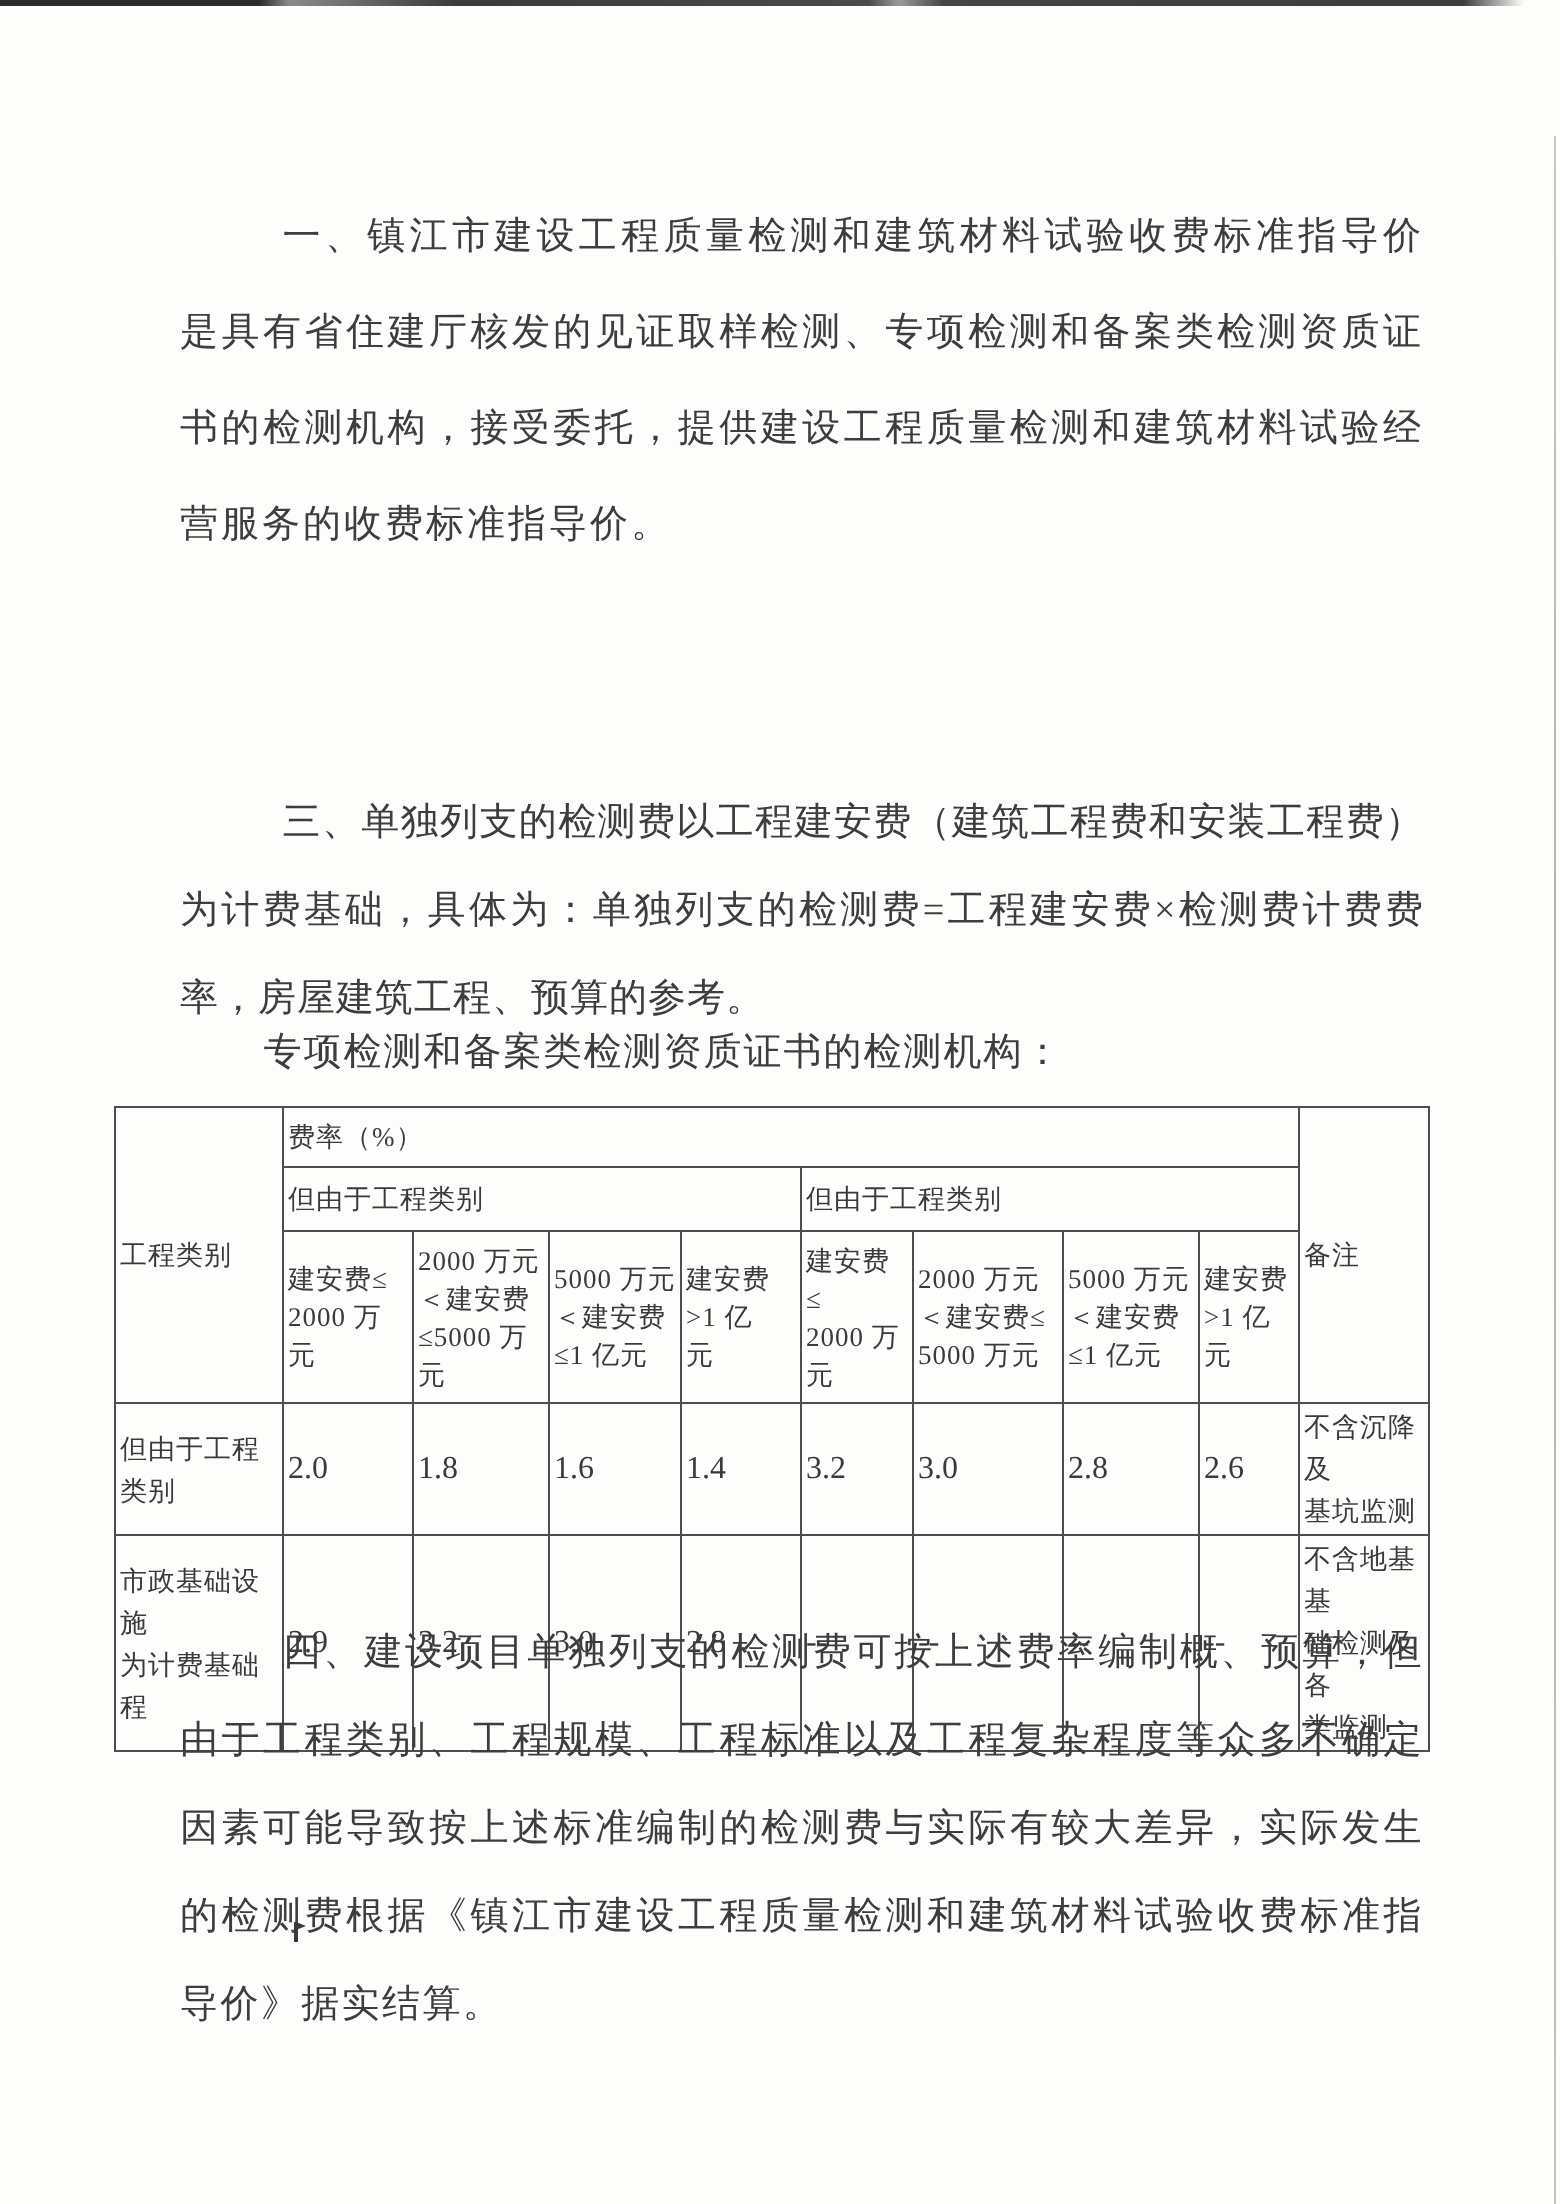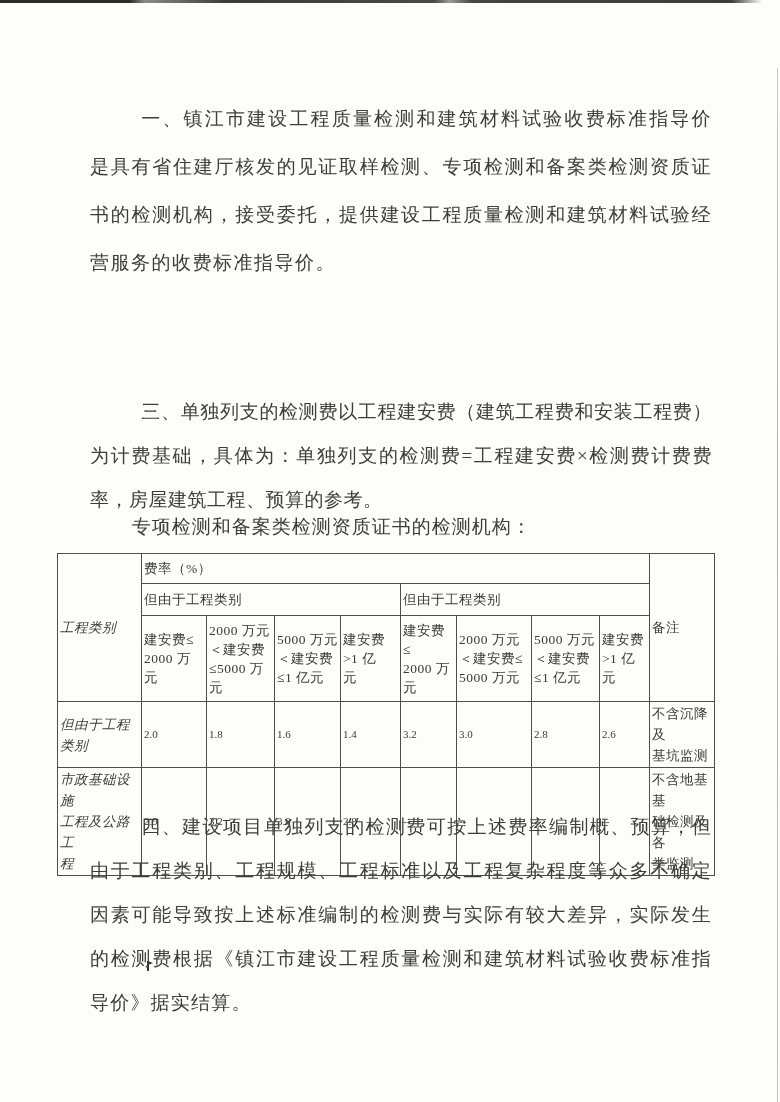--- a/index.html
+++ b/index.html
@@ -46,23 +46,23 @@
     position:absolute;left:57px;top:553px;
     border-collapse:collapse;table-layout:fixed;
     font-size:13.5px;color:#3a3a3a;letter-spacing:0.5px;
   }
   .fee-table td{
     border:1px solid #4e4e4e;
     text-align:left;vertical-align:middle;
     padding:1px 2px;line-height:19px;
   }
   .fee-table .prewrap{white-space:pre-line;}
-  .fee-table .val{font-size:11px;letter-spacing:0;}
+  .fee-table .val{font-size:16px;letter-spacing:0;}
   .fee-table .note-cell{line-height:21px;margin-left:44px;}
-  .fee-table .cat-cell{line-height:21px;font-style:italic;}
+  .fee-table .cat-cell{line-height:21px;}
 </style>
 </head>
 <body>
 
 <div class="page">
 
   <div class="scan-top-edge"></div>
   <div class="scan-right-edge"></div>
 
   <p class="para para-1">一、镇江市建设工程质量检测和建筑材料试验收费标准指导价是具有省住建厅核发的见证取样检测、专项检测和备案类检测资质证书的检测机构，接受委托，提供建设工程质量检测和建筑材料试验经营服务的收费标准指导价。</p>
@@ -130,21 +130,21 @@
         <td class="val">1.4</td>
         <td class="val">3.2</td>
         <td class="val">3.0</td>
         <td class="val">2.8</td>
         <td class="val">2.6</td>
         <td class="prewrap note-cell">不含沉降及
 基坑监测</td>
       </tr>
       <tr style="height:60px">
         <td class="prewrap cat-cell">市政基础设施
-工程及公路工
+为计费基础
 程</td>
         <td class="val">2.9</td>
         <td class="val">3.2</td>
         <td class="val">3.0</td>
         <td class="val">2.8</td>
         <td class="val">--</td>
         <td class="val">--</td>
         <td class="val">--</td>
         <td class="val">--</td>
         <td class="prewrap note-cell">不含地基基

